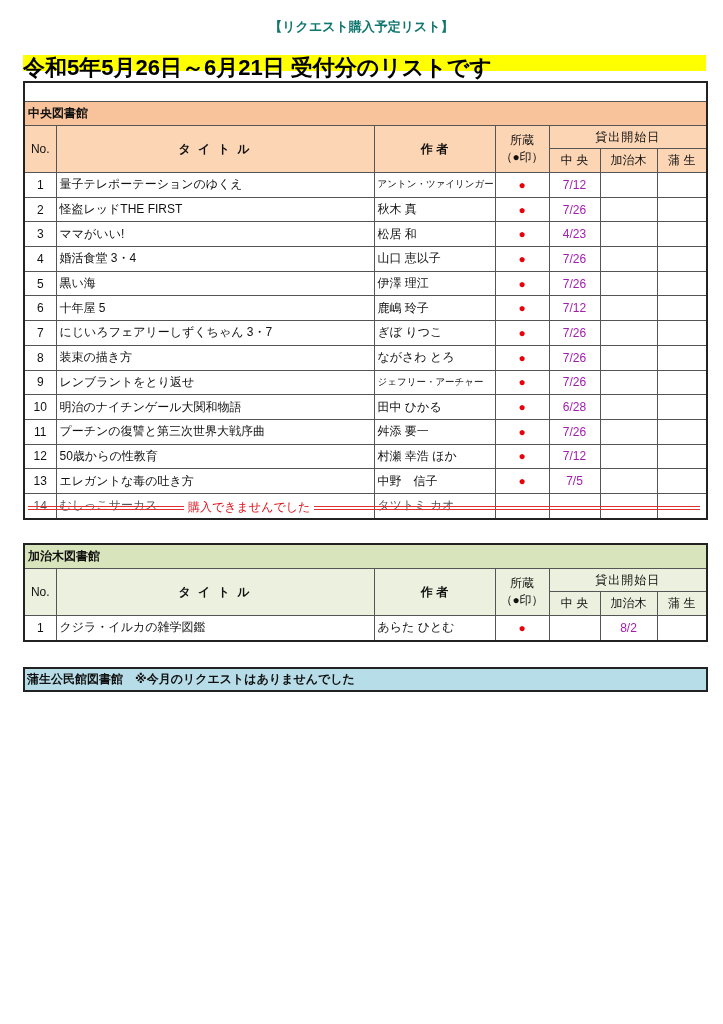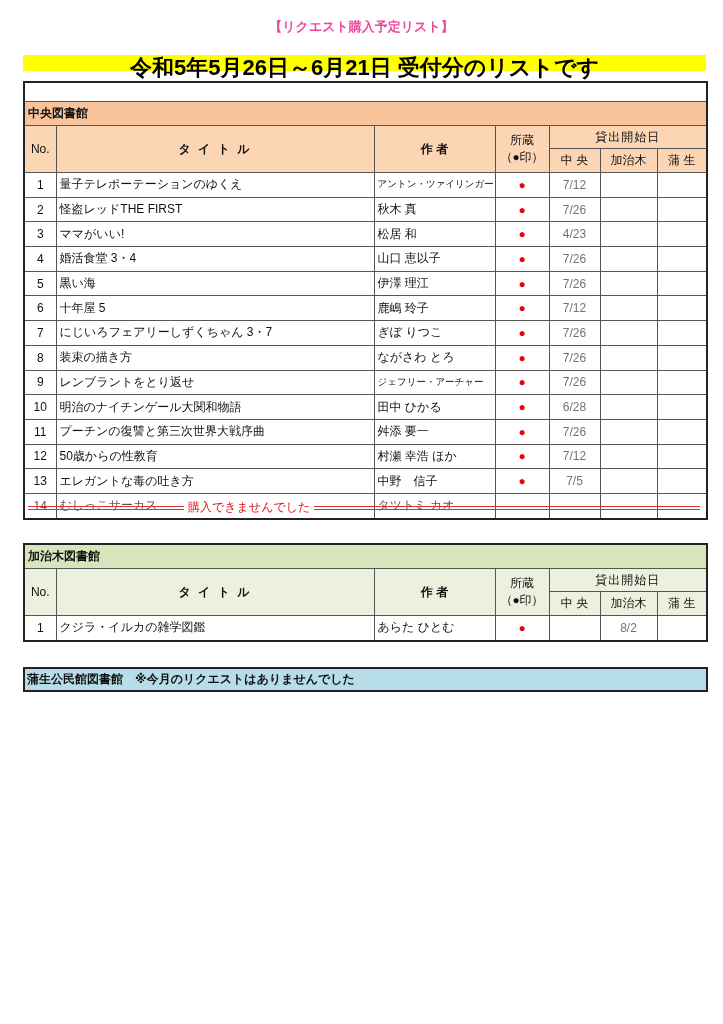--- a/index.html
+++ b/index.html
@@ -1,21 +1,21 @@
 <!DOCTYPE html>
 <html><head>
 <meta charset="utf-8">
 <style>
   html, body { margin:0; padding:0; background:#ffffff; }
   body { width:723px; height:1024px; position:relative; overflow:hidden;
          font-family:"Liberation Sans", "DejaVu Sans", sans-serif; color:#111; }
   .subtitle { position:absolute; top:18px; left:0; width:723px; text-align:center;
-              font-size:13px; font-weight:bold; color:#ec4899; }
+              font-size:13px; font-weight:bold; color:#0f766e; }
   .banner { position:absolute; top:55px; left:23px; width:683px; height:16px; line-height:26px;
-            background:#ffff00; text-align:center; font-size:22px; font-weight:bold; color:#000; }
+            background:#ffff00; text-align:left; font-size:22px; font-weight:bold; color:#000; }
   table.tbl { position:absolute; left:23px; width:683px; border-collapse:collapse; table-layout:fixed;
               border:2px solid #222; background:#fff; }
   table.tbl td { border:1px solid #555; padding:0 3px; font-size:12px; white-space:nowrap; overflow:hidden; }
   .blank-row td { height:18px; border-left:none; border-right:none; }
   .sec-row td { height:23px; font-size:15px; font-weight:bold; border-top:2px solid #222; border-bottom:2px solid #222; padding-left:3px; }
   .orange .sec-row td { background:#f8c39a;margin-left:32px; }
   .orange .hdr td { background:#fcd5b4; }
   .green .sec-row td { background:#d8e4bc;margin-top:16px; }
   .green .hdr td { background:#ebf1de; }
   .hdr td { text-align:center; }
@@ -26,21 +26,21 @@
   .h-author { font-size:16px; font-weight:bold; }
   .h-hold { font-size:13px; line-height:17px; }
   .h-lend { font-size:15px; letter-spacing:1px; }
   .h-branch { font-size:14px; }
   .data td { height:23.7px; }
   .c-no { text-align:center; font-size:11px; }
   .c-title { font-size:12px; }
   .c-author { font-size:12px; }
   .c-author.small { font-size:9.5px; }
   .c-held { text-align:center; color:#e8000b; font-size:14px; }
-  .c-date { text-align:center; color:#737373; font-size:12px; }
+  .c-date { text-align:center; color:#a21caf; font-size:12px; }
   .struck td { color:#555;margin-left:32px; }
   .strike-lines { position:absolute; left:28px; top:506px; width:672px; height:2px;
                   border-top:1px solid #e03030; border-bottom:1px solid #e03030; z-index:2; }
   .strike-msg { position:absolute; left:184px; top:499px; height:16px; line-height:16px; padding:0 4px;
                 background:#fff; color:#e0101a; font-size:12px; z-index:3; }
   .gamo-bar { position:absolute; left:23px; top:667px; width:679px; height:21px; line-height:21px;
               border:2px solid #222; background:#b7dee8; font-size:12px; font-weight:bold; padding-left:2px; }
 </style>
 </head>
 <body>

